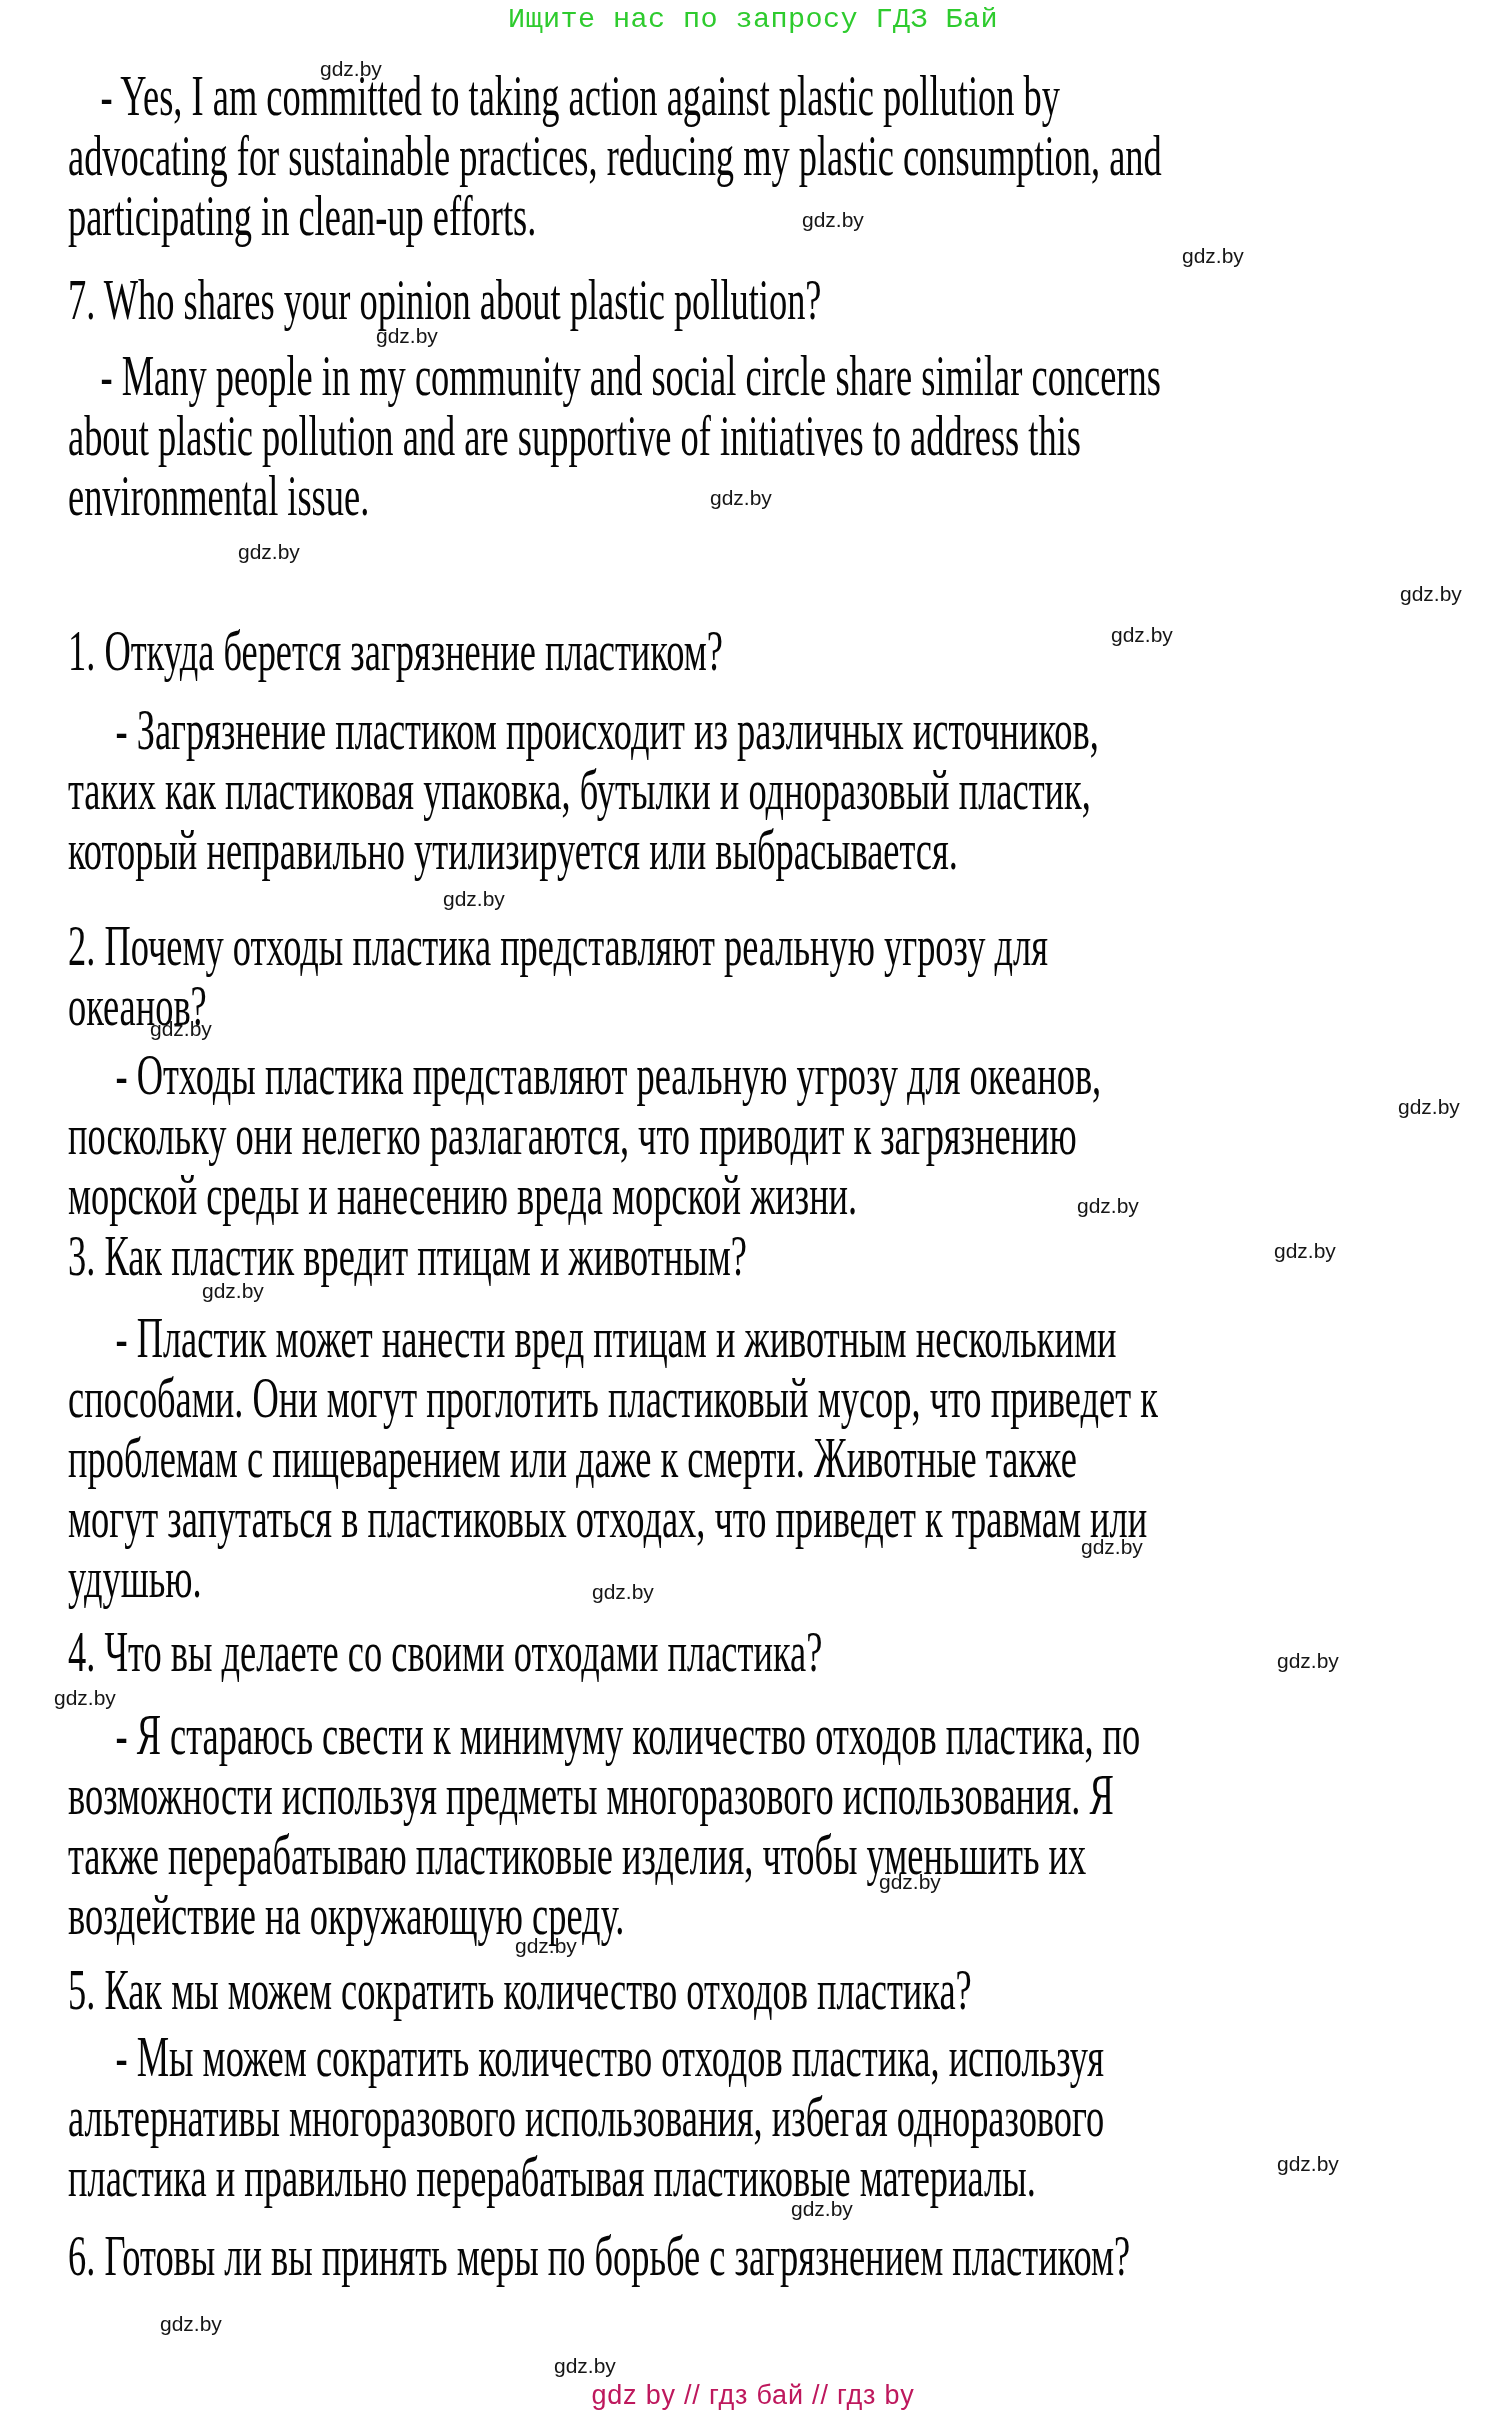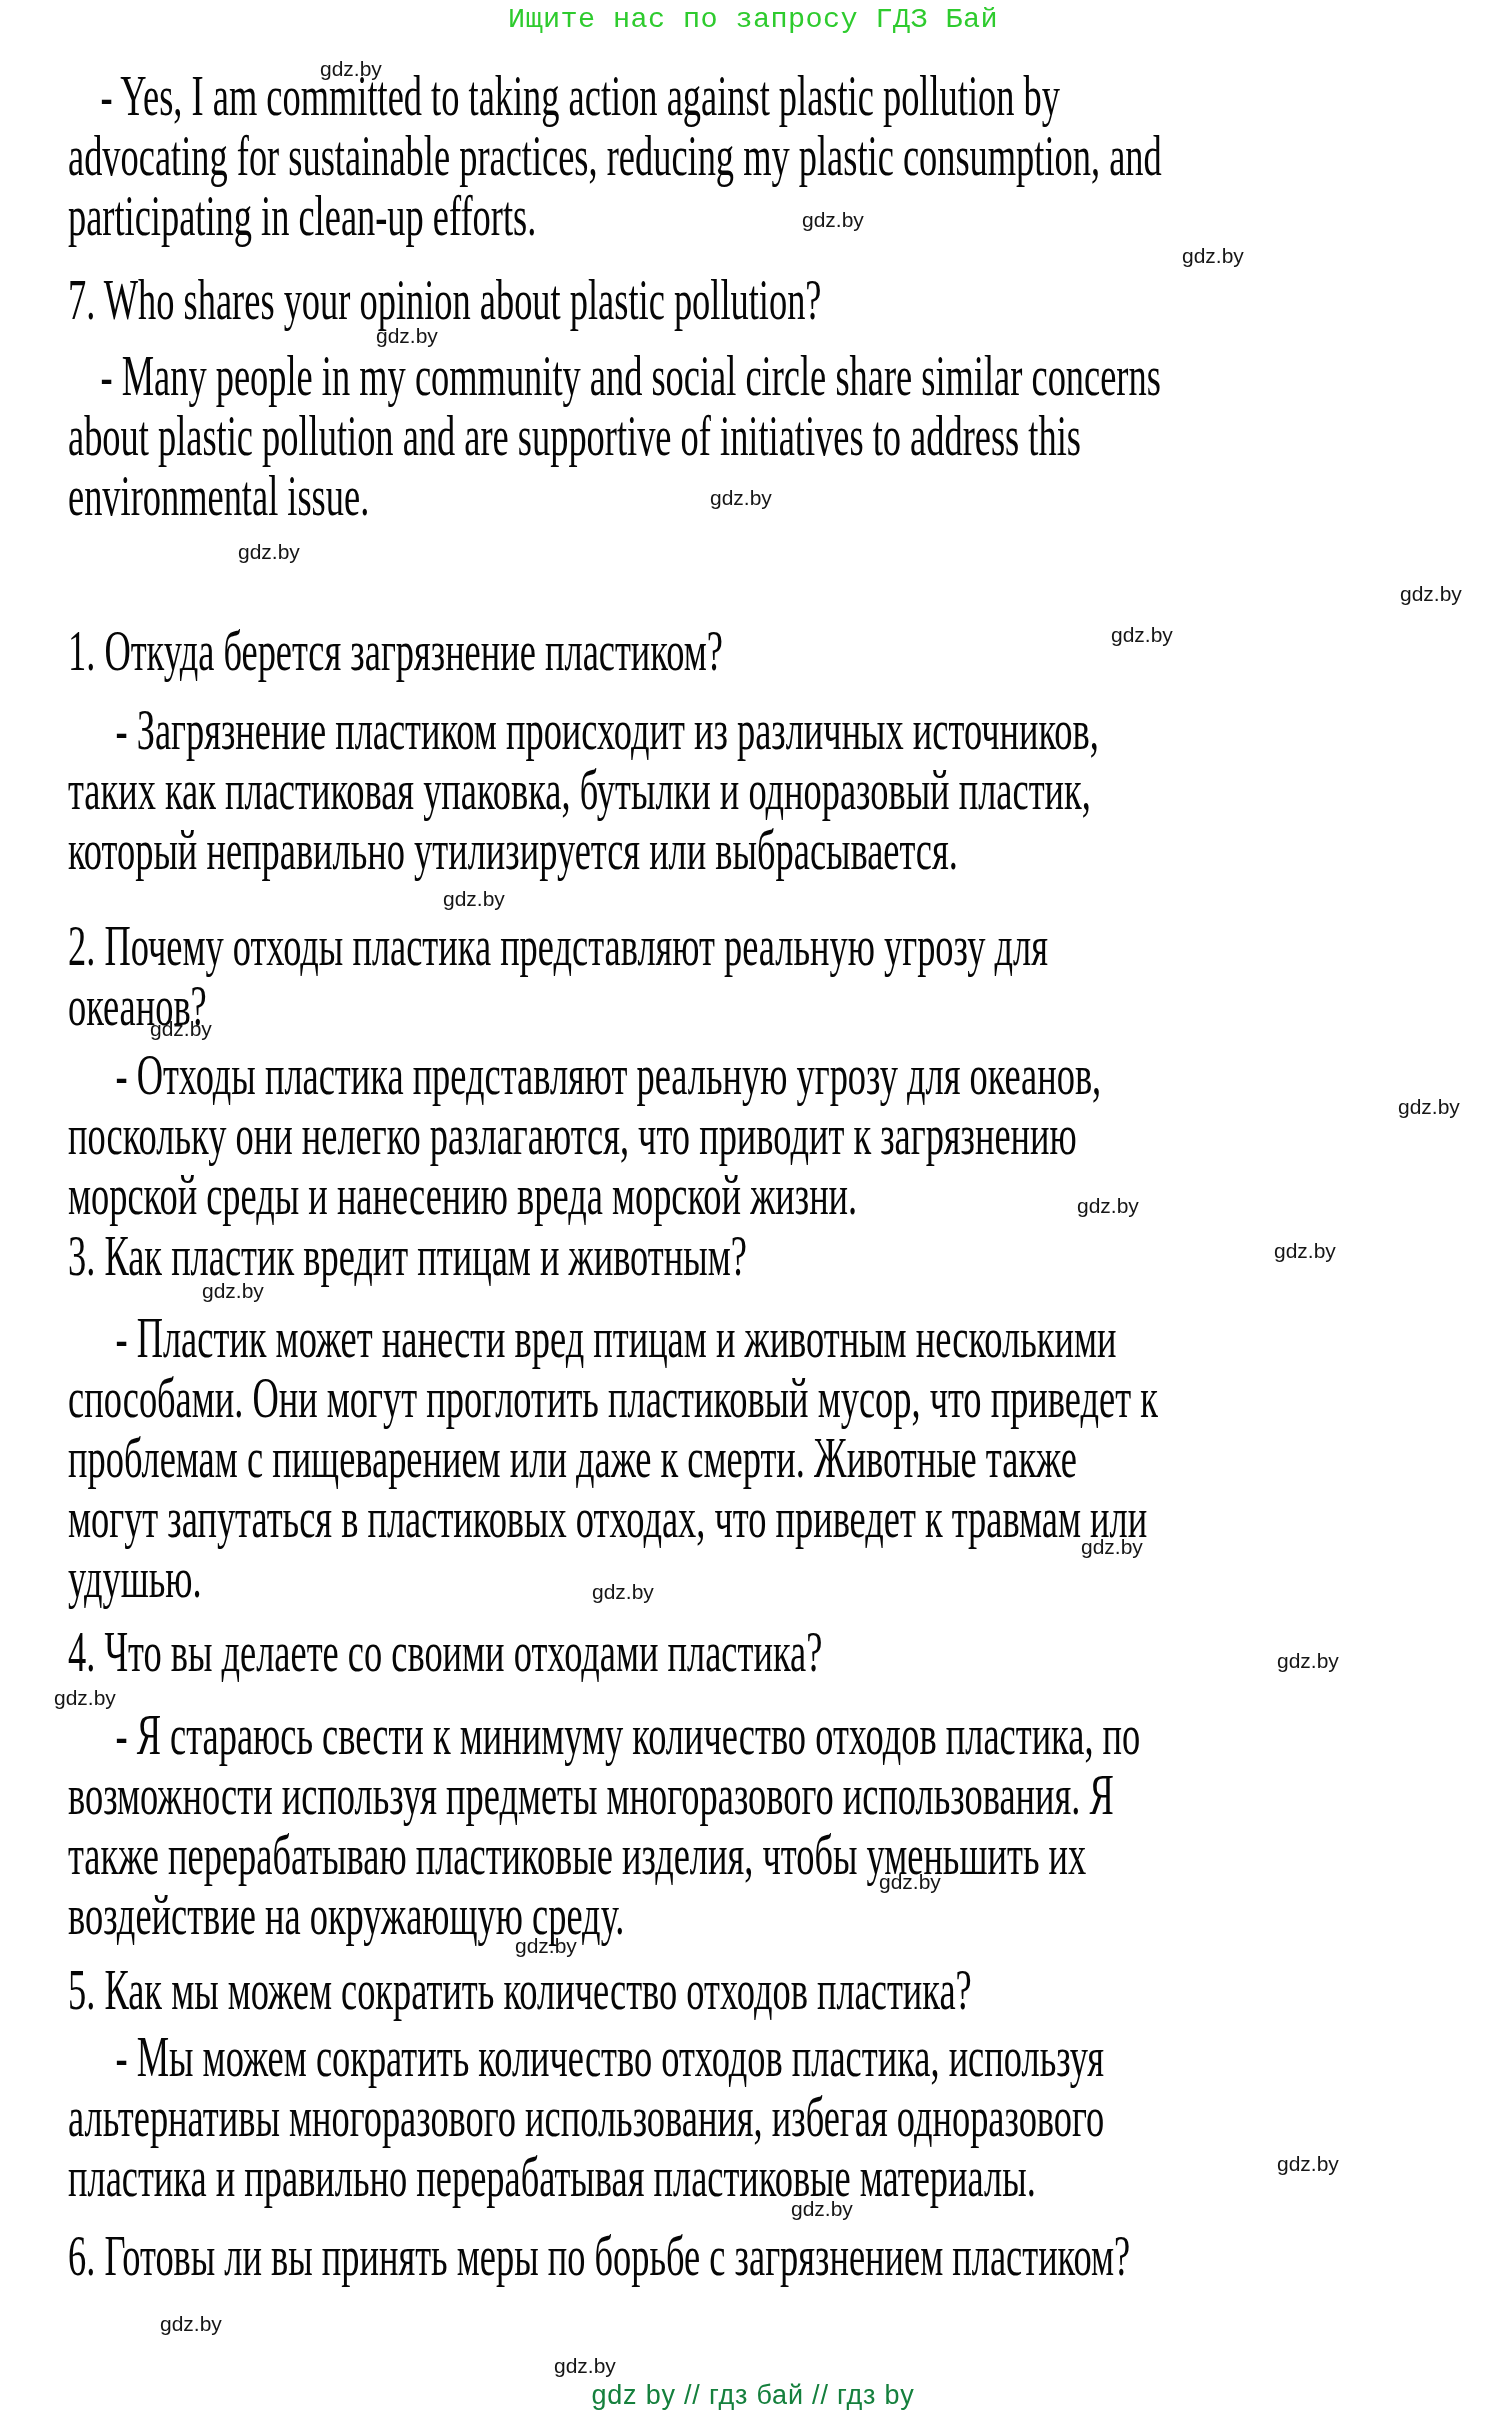--- a/index.html
+++ b/index.html
@@ -127,16 +127,16 @@
       <span class="wm" style="left: 1277px; top: 1649px; color: rgb(22, 22, 22);">gdz.by</span>
       <span class="wm" style="left: 54px; top: 1686px; color: rgb(22, 22, 22);">gdz.by</span>
       <span class="wm" style="left: 879px; top: 1870px; color: rgb(22, 22, 22);">gdz.by</span>
       <span class="wm" style="left: 515px; top: 1934px; color: rgb(22, 22, 22);">gdz.by</span>
       <span class="wm" style="left: 1277px; top: 2152px; color: rgb(22, 22, 22);">gdz.by</span>
       <span class="wm" style="left: 791px; top: 2197px; color: rgb(22, 22, 22);">gdz.by</span>
       <span class="wm" style="left: 160px; top: 2312px; color: rgb(22, 22, 22);">gdz.by</span>
       <span class="wm" style="left: 554px; top: 2354px; color: rgb(22, 22, 22);">gdz.by</span>
     </div>
 
-  <div class="site-footer" style="color: #15803d;">gdz by  //  гдз бай  //  гдз by</div>
+  <div class="site-footer" style="color: #be185d;">gdz by  //  гдз бай  //  гдз by</div>
 
 </div>
 
 
 </body></html>

